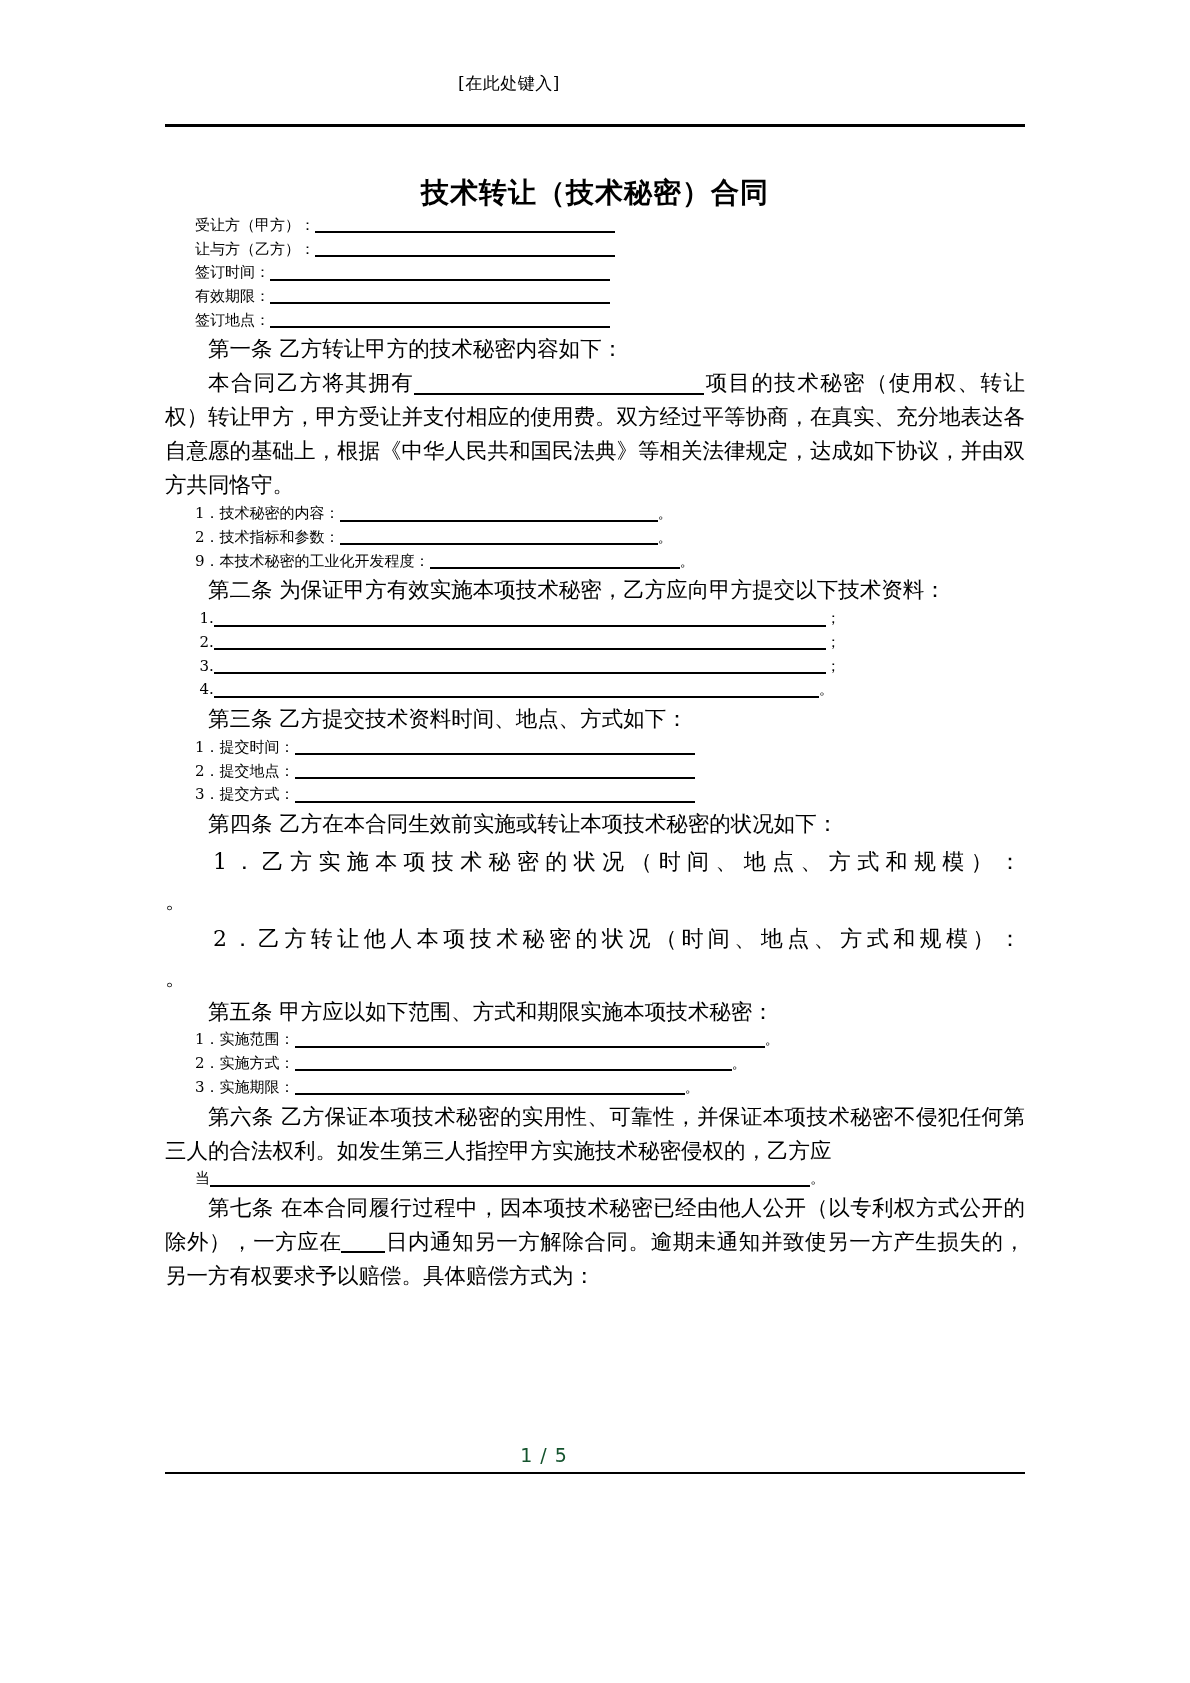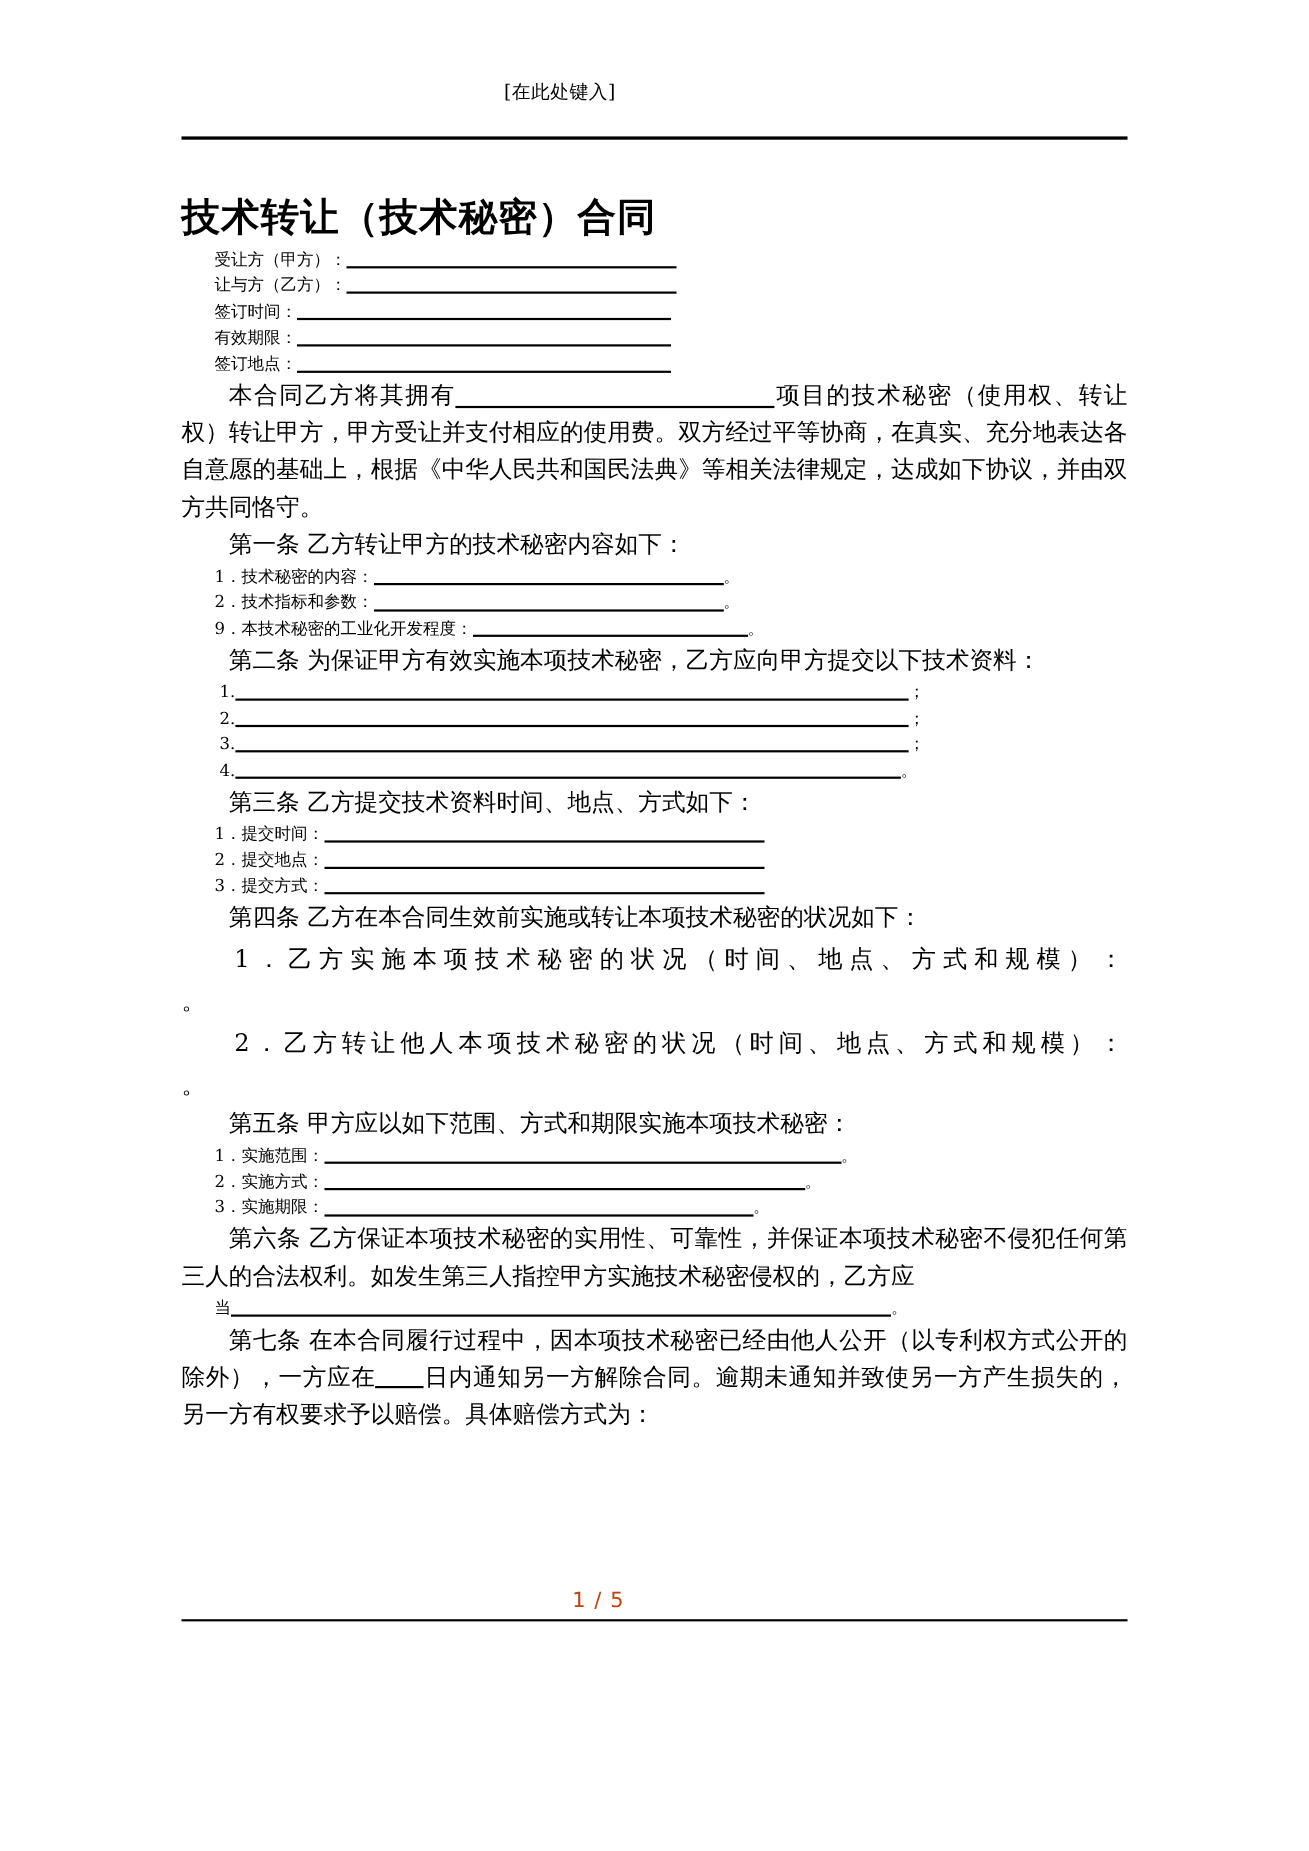--- a/index.html
+++ b/index.html
@@ -54,34 +54,35 @@
     border-top: 2px solid #000;
   }
   .footer-pageno {
     position: absolute;
     left: 0;
     top: 1444px;
     width: 1088px;
     text-align: center;
     font-family: "DejaVu Sans", "Liberation Sans", sans-serif;
     font-size: 19px;
-    color: #c2410c;
+    color: #14532d;
     letter-spacing: 1px;
   }
 
   
   .content {
     position: absolute;
     left: 165px;
     top: 160px;
     width: 860px;
   }
 
   .doc-title {
-    font-size: 35px;
+    text-align: center;
+    font-size: 28px;
     font-weight: bold;
     font-family: "DejaVu Sans", "Liberation Sans", sans-serif;
     letter-spacing: 1px;
     margin: 0 0 0 0;
     padding: 12px 0 0 0;
     line-height: 1.5;
   }
 
   .contract-no {
     text-align: right;
@@ -170,25 +171,25 @@
     <div class="ln pad-l2">
       <span>签订时间：</span><span class="rule w-fieldB"></span>
     </div>
     <div class="ln pad-l2">
       <span>有效期限：</span><span class="rule w-fieldB"></span>
     </div>
     <div class="ln pad-l2">
       <span>签订地点：</span><span class="rule w-fieldB"></span>
     </div>
 
+    <p class="para indent2">第一条  乙方转让甲方的技术秘密内容如下：</p>
+
     <p class="para indent2">
       <span>本合同乙方将其拥有</span><span class="rule w-project"></span><span>项目的技术秘密（使用权、转让权）转让甲方，甲方受让并支付相应的使用费。双方经过平等协商，在真实、充分地表达各自意愿的基础上，根据《中华人民共和国民法典》等相关法律规定，达成如下协议，并由双方共同恪守。</span>
     </p>
-
-    <p class="para indent2">第一条  乙方转让甲方的技术秘密内容如下：</p>
     <div class="ln pad-l2">
       <span>1．技术秘密的内容：</span><span class="rule w-i1"></span><span>。</span>
     </div>
     <div class="ln pad-l2">
       <span>2．技术指标和参数：</span><span class="rule w-i2"></span><span>。</span>
     </div>
     <div class="ln pad-l2">
       <span>9．本技术秘密的工业化开发程度：</span><span class="rule w-i3"></span><span>。</span>
     </div>
 

